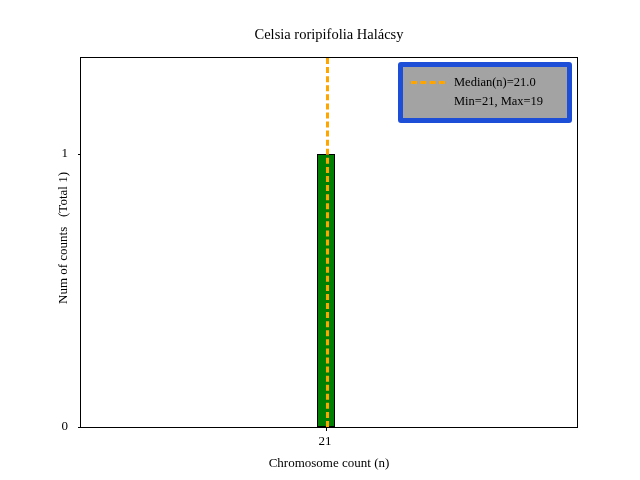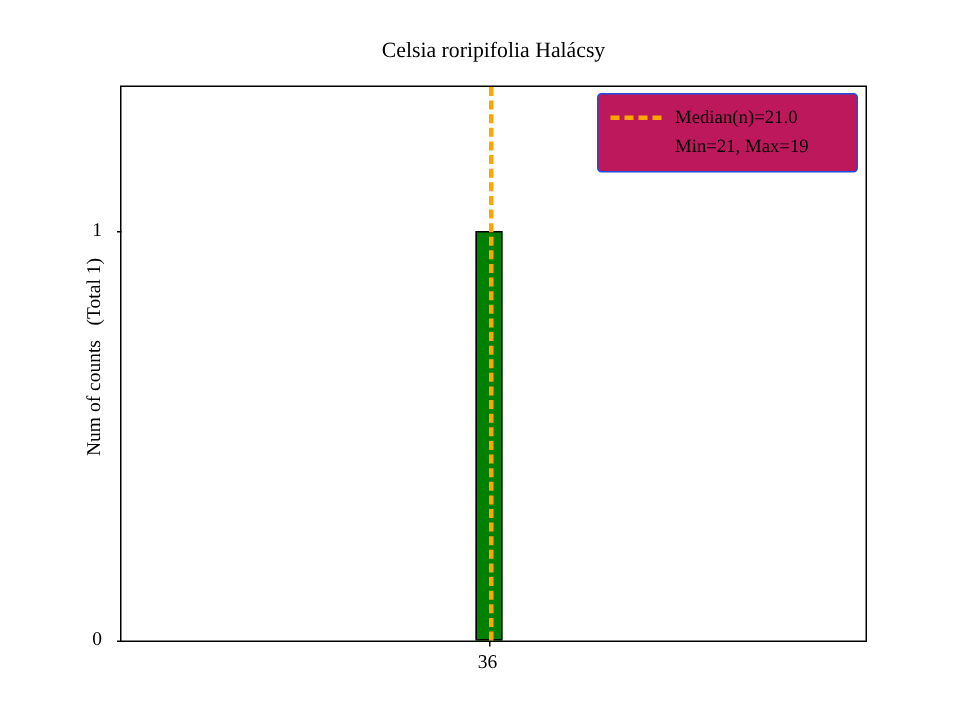--- a/index.html
+++ b/index.html
@@ -112,23 +112,23 @@
     white-space: pre;
   }
 
   
   #legend {
     position: absolute;
     left: 398px;
     top: 62px;
     width: 174px;
     box-sizing: border-box;
-    border: 1px solid #1d4ed8;
+    border: 5px solid #1d4ed8;
     border-radius: 3px;
-    background: #be185d;
+    background: #a3a3a3;
     padding: 6px 8px 7px 8px;
   }
   .legend-row {
     display: flex;
     align-items: center;
     height: 19px;
   }
   .legend-swatch {
     width: 34px;
     height: 0;
@@ -148,35 +148,36 @@
 </head>
 <body>
 
 <div id="figure">
 
   <div id="chart-title">Celsia roripifolia Halácsy</div>
 
   <div class="ytick-text" style="left: 40px; top: 418px; width: 28px;">0</div>
   <div class="ytick-text" style="left: 40px; top: 144.667px; width: 28px;">1</div>
 
-  <div class="xtick-text" style="left: 295px; top: 433px; width: 60px;">36</div>
+  <div class="xtick-text" style="left: 295px; top: 433px; width: 60px;">21</div>
 
   <div id="plot-area">
 
     <div class="ytick-mark" style="top: 369px;"></div>
     <div class="ytick-mark" style="top: 95.6667px;"></div>
 
     <div class="xtick-mark" style="left: 245px;"></div>
 
     <div class="bar" style="left: 236px; width: 18px; bottom: 0px; height: 273.333px;"></div>
 
     <div class="median-line" style="left: 244.5px;"></div>
 
   </div>
 
+  <div id="xlabel">Chromosome count (n)</div>
 
   <div id="ylabel">Num of counts   (Total 1)</div>
 
   <div id="legend">
     <div class="legend-row">
       <span class="legend-swatch"></span>
       <span class="legend-text">Median(n)=21.0</span>
     </div>
     <div class="legend-row">
       <span class="legend-swatch blank"></span>

